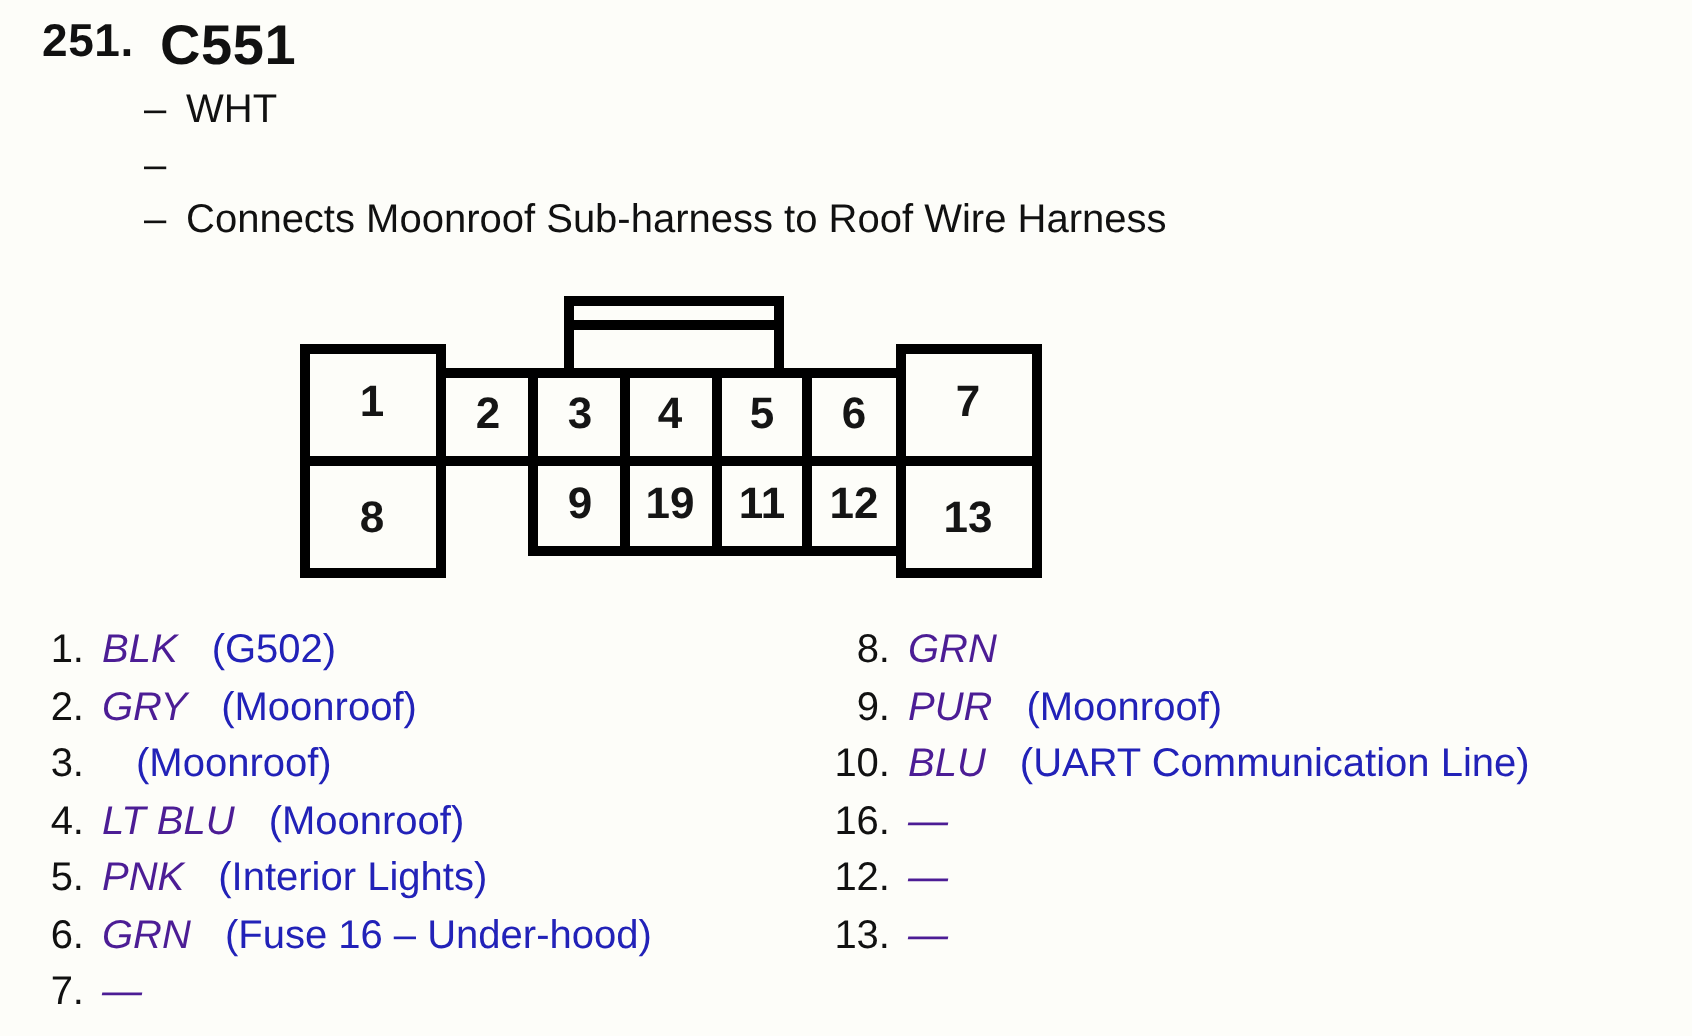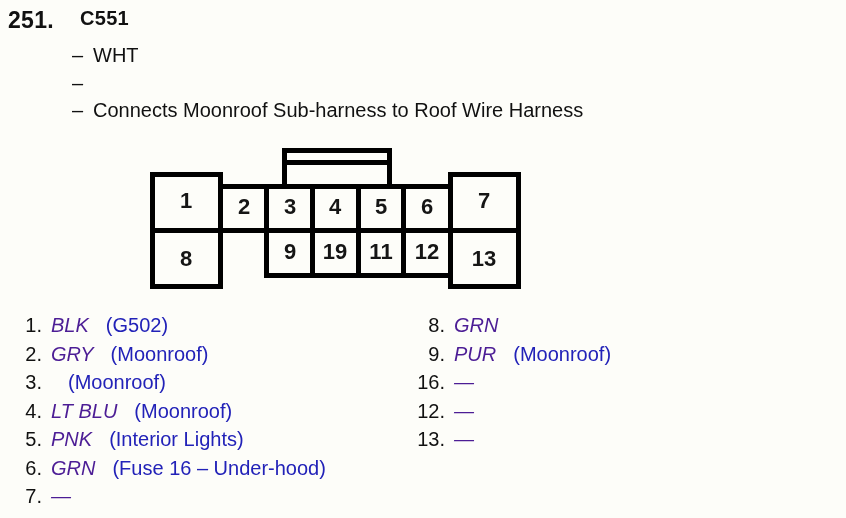--- a/index.html
+++ b/index.html
@@ -4,22 +4,22 @@
 <style>
   html,body { margin:0; padding:0; }
   body {
     width:846px; height:518px; position:relative; overflow:hidden;
     background:var(--background,#fdfdf9);
     font-family:"Liberation Sans","DejaVu Sans",sans-serif;
     color:var(--text,#111111);
   }
   .abs { position:absolute; }
   
-  .title-index { left:8px; top:7px; font-size:23px; font-weight:bold; letter-spacing:.3px; }
-  .title-code  { left:80px; top:7px; font-size:20px; font-weight:bold; letter-spacing:.3px; }
+  .title-index { left:21px; top:7px; font-size:23px; font-weight:bold; letter-spacing:.3px; }
+  .title-code  { left:80px; top:7px; font-size:28px; font-weight:bold; letter-spacing:.3px; }
   .bullets { left:72px; top:42px; }
   .bullet-line { display:flex; height:27.5px; line-height:27.5px; font-size:20px; }
   .bullet-dash { width:21px; }
   
   .line  { position:absolute; background:var(--line_black,#000); }
   .block { position:absolute; border:5px solid var(--line_black,#000); box-sizing:border-box; background:transparent; }
   .latch { border-bottom:none; }
   .cell-num {
     position:absolute; transform:translate(-50%,-50%);
     font-weight:bold; font-size:22px; color:#151515; white-space:nowrap;
@@ -128,20 +128,25 @@
   <div class="pin-row">
     <span class="row-num">8.</span>
     <span class="row-wire">GRN</span>
   </div>
   <div class="pin-row">
     <span class="row-num">9.</span>
     <span class="row-wire">PUR</span>
     <span class="row-dest">(Moonroof)</span>
   </div>
   <div class="pin-row">
+    <span class="row-num">10.</span>
+    <span class="row-wire">BLU</span>
+    <span class="row-dest">(UART Communication Line)</span>
+  </div>
+  <div class="pin-row">
     <span class="row-num">16.</span>
     <span class="row-wire">—</span>
     <span class="row-dest"></span>
   </div>
   <div class="pin-row">
     <span class="row-num">12.</span>
     <span class="row-wire">—</span>
     <span class="row-dest"></span>
   </div>
   <div class="pin-row">

